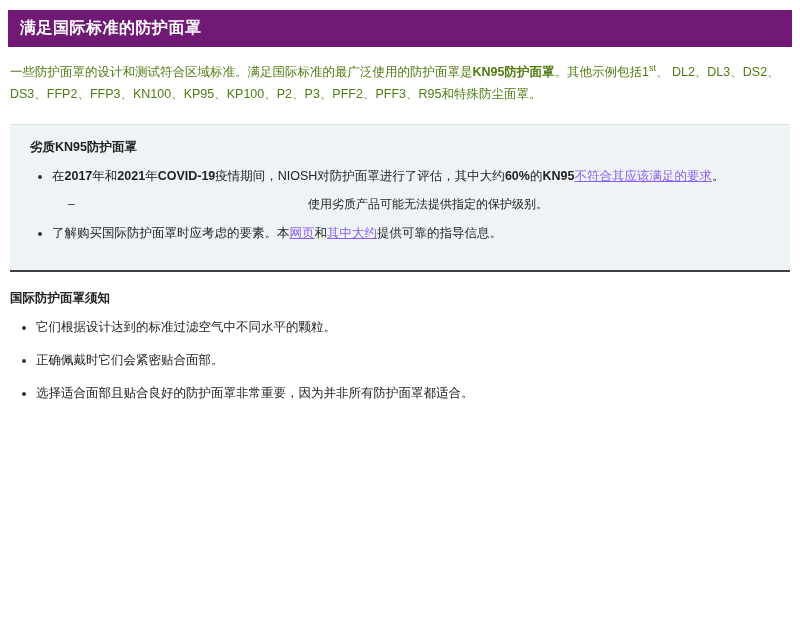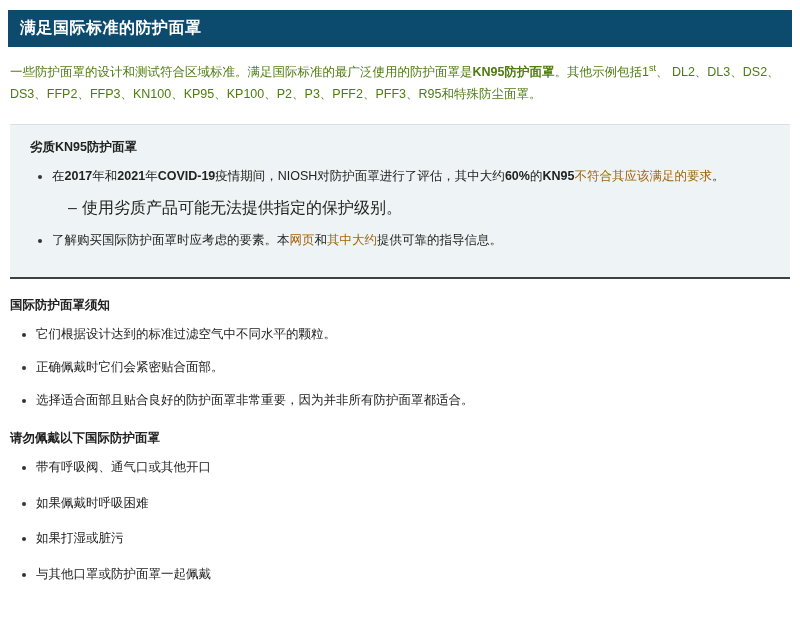--- a/index.html
+++ b/index.html
@@ -17,21 +17,21 @@
   }
   .page {
     width: 800px;
     height: 623px;
     position: relative;
     box-sizing: border-box;
     padding: 0 8px;
   }
   
   .banner {
-    background: #0c4a6e;
+    background: #701a75;
     color: #ffffff;
     margin: 10px 0 0 0;
     padding: 8px 12px 10px 12px;
     box-sizing: border-box;
   }
   .banner-title {
     font-size: 16px;
     font-weight: bold;
     letter-spacing: 0.5px;
     line-height: 1.2;
@@ -82,31 +82,33 @@
     border-radius: 50%;
   }
   ul.subdash {
     margin: 6px 0 4px 0;
     padding-left: 30px;
     list-style: none;
   }
   ul.subdash > li {
     position: relative;
     line-height: 1.7;
-    font-size: 16px;
+    font-size: 12px;
+    text-align: center;
   }
   ul.subdash > li::before {
     content: "–";
     position: absolute;
     left: -14px;
     top: 0;
     color: #333;
   }
   a.link {
-    color: #a16207;
+    color: #8b5cf6;
+    text-decoration: underline;
     cursor: pointer;
   }
 
   
   .section {
     margin: 18px 2px 0 2px;
   }
   .section-title {
     font-weight: bold;
     font-size: 12.5px;
@@ -149,24 +151,14 @@
 
   <div class="section">
     <div class="section-title">国际防护面罩须知</div>
     <ul class="bullets">
       <li>它们根据设计达到的标准过滤空气中不同水平的颗粒。</li>
       <li>正确佩戴时它们会紧密贴合面部。</li>
       <li>选择适合面部且贴合良好的防护面罩非常重要，因为并非所有防护面罩都适合。</li>
     </ul>
   </div>
 
-  <div class="section spaced">
-    <div class="section-title">请勿佩戴以下国际防护面罩</div>
-    <ul class="bullets">
-      <li>带有呼吸阀、通气口或其他开口</li>
-      <li>如果佩戴时呼吸困难</li>
-      <li>如果打湿或脏污</li>
-      <li>与其他口罩或防护面罩一起佩戴</li>
-
-    </ul>
-  </div>
 
 </div>
 
 </body></html>

